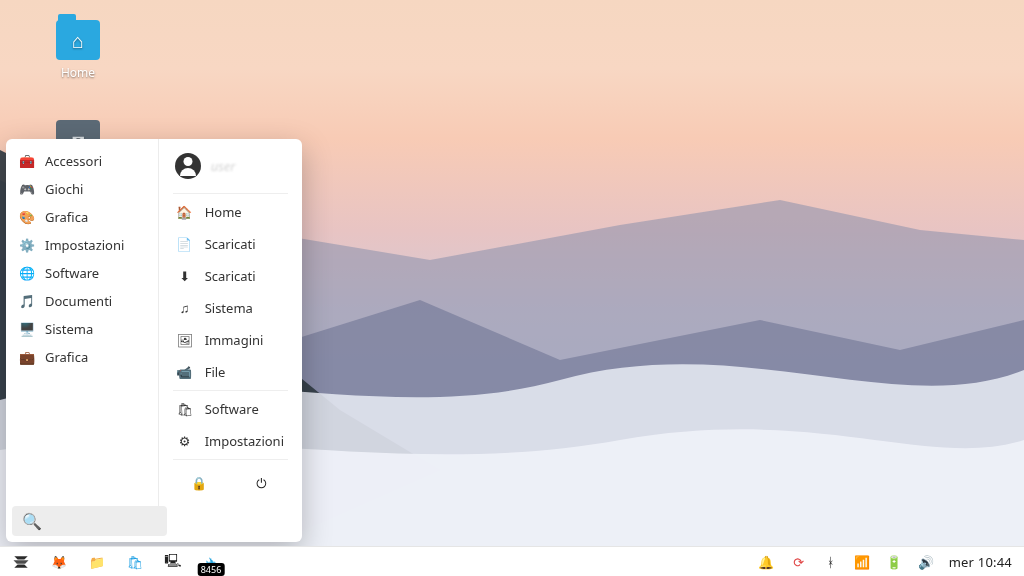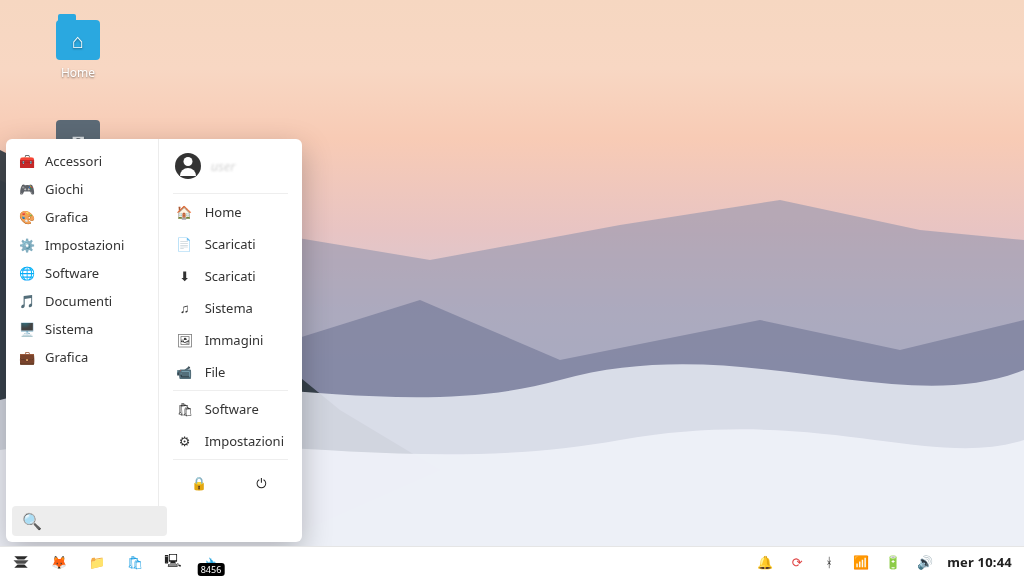--- a/index.html
+++ b/index.html
@@ -101,21 +101,21 @@
   width:34px; height:30px; display:flex; align-items:center; justify-content:center; cursor:pointer;
 }
 .tb-btn { width:34px; height:30px; display:flex; align-items:center; justify-content:center; cursor:pointer; position:relative; }
 .tb-spacer { flex:1; }
 .tb-right { display:flex; align-items:center; gap:12px; padding-right:12px; }
 .tb-tray { width:20px; height:20px; display:flex; align-items:center; justify-content:center; cursor:pointer; }
 .badge {
   position:absolute; bottom:1px; left:50%; transform:translateX(-50%);
   background:#000; color:#fff; font-size:9px; padding:0 3px; border-radius:3px;
 }
-.clock { font-weight:700; letter-spacing:.2px; }
+.clock { font-weight:400; letter-spacing:.2px; }
 </style>
 </head>
 <body>
 
 <div class="wallpaper"></div>
 <svg class="mountains" viewBox="0 0 1024 576" preserveAspectRatio="none">
 
   <path d="M0,260 L60,235 L160,210 L280,235 L430,260 L620,225 L780,200 L920,230 L1024,240 L1024,576 L0,576 Z" fill="#8b90ab" opacity="0.55"></path>
 
   <path d="M0,340 L0,180 L40,200 L120,260 L260,350 L420,300 L560,360 L760,320 L900,350 L1024,320 L1024,576 L0,576 Z" fill="#6a6f8f" opacity="0.55"></path>

